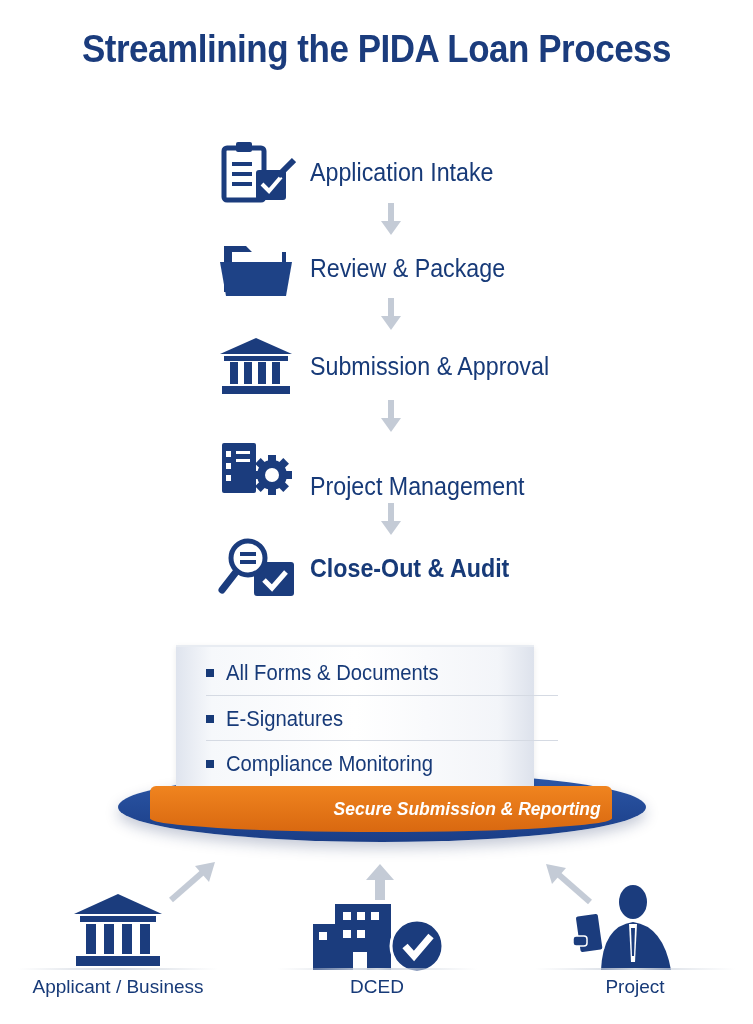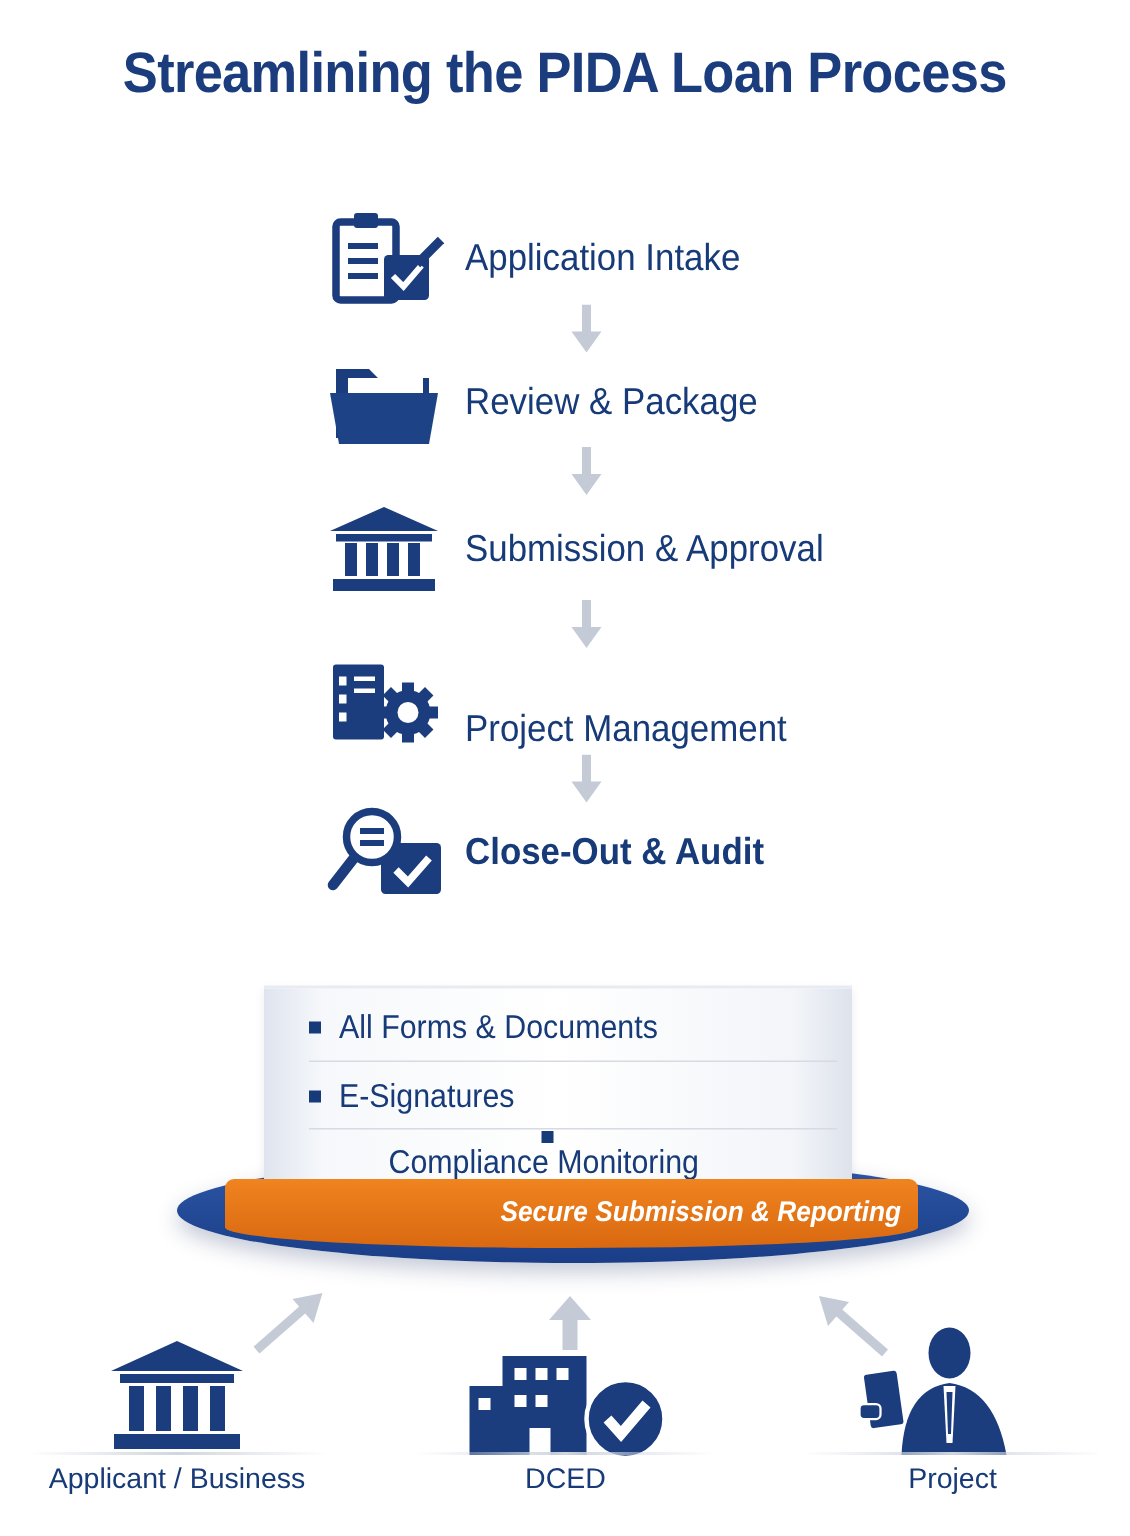--- a/index.html
+++ b/index.html
@@ -21,23 +21,23 @@
     position:absolute; left:118px; top:772px; width:528px; height:70px; border-radius:50%;
     background:linear-gradient(#2d58a8,#1a3d86); box-shadow:0 6px 14px rgba(20,40,90,0.25);
   }
   .base-orange {
     position:absolute; left:150px; top:786px; width:462px; height:46px;
     background:linear-gradient(#f0841f,#d96810); border-radius:6px 6px 50% 50% / 6px 6px 30% 30%;
     display:flex; align-items:center; justify-content:flex-end;
   }
   .base-orange span { color:#ffffff; font-style:italic; font-weight:bold; font-size:19px; transform:scaleX(0.92); }
   .box {
-    position:absolute; left:176px; top:645px; width:392px; height:142px;
+    position:absolute; left:176px; top:645px; width:358px; height:142px;
     background:linear-gradient(90deg,#dfe4ee 0%,#f6f8fb 10%,#ffffff 50%,#f3f5f9 90%,#dde2ec 100%);
-    border-top:2px solid #e8ecf2; box-shadow:0 2px 6px rgba(0,0,0,0.08);margin-top:12px;
+    border-top:2px solid #e8ecf2; box-shadow:0 2px 6px rgba(0,0,0,0.08);
   }
   .box-item { position:absolute; left:30px; width:330px; height:44px; display:flex; align-items:center; }
   .box-item .bullet { width:8px; height:8px; background:#173a78; margin-right:12px; }
   .box-item .txt { font-size:22px; color:#173a78; transform:scaleX(0.92); transform-origin:left center; white-space:nowrap; }
   .box-divider { position:absolute; left:30px; width:352px; height:1px; background:#d5dae3; }
   .actor { position:absolute; top:880px; width:200px; text-align:center; }
   .actor .ground { position:absolute; left:0; top:88px; width:200px; height:2px; background:linear-gradient(90deg,transparent,#d0d6df,transparent); }
   .actor .name { position:absolute; left:0; top:96px; width:200px; text-align:center; font-size:19px; color:#173a78; }
 </style>
 </head>
@@ -150,21 +150,21 @@
   <div class="box-item" style="top:4px;">
     <span class="bullet"></span>
     <span class="txt">All Forms &amp; Documents</span>
   </div>
   <div class="box-divider" style="top:48px;"></div>
   <div class="box-item" style="top:50px;">
     <span class="bullet"></span>
     <span class="txt">E-Signatures</span>
   </div>
   <div class="box-divider" style="top:93px;"></div>
-  <div class="box-item" style="top:95px;flex-direction:column;">
+  <div class="box-item" style="top:95px;">
     <span class="bullet"></span>
     <span class="txt">Compliance Monitoring</span>
   </div>
 </div>
 <div class="base-orange">
   <span>Secure Submission &amp; Reporting</span>
 </div>
 
 <svg style="position:absolute;left:165px;top:860px;" width="52" height="44" viewBox="0 0 52 44">
   <line x1="6" y1="40" x2="38" y2="12" stroke="#c4cbd6" stroke-width="6"></line>

